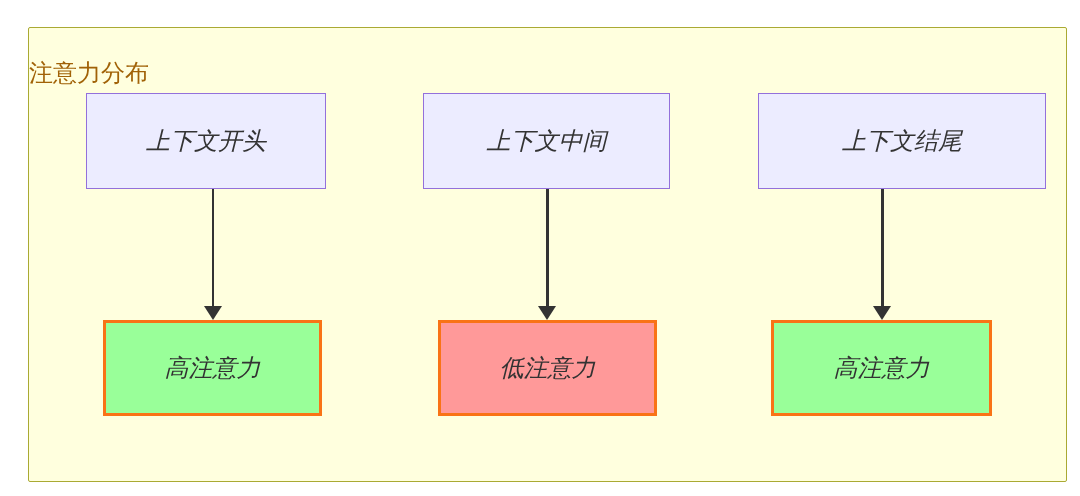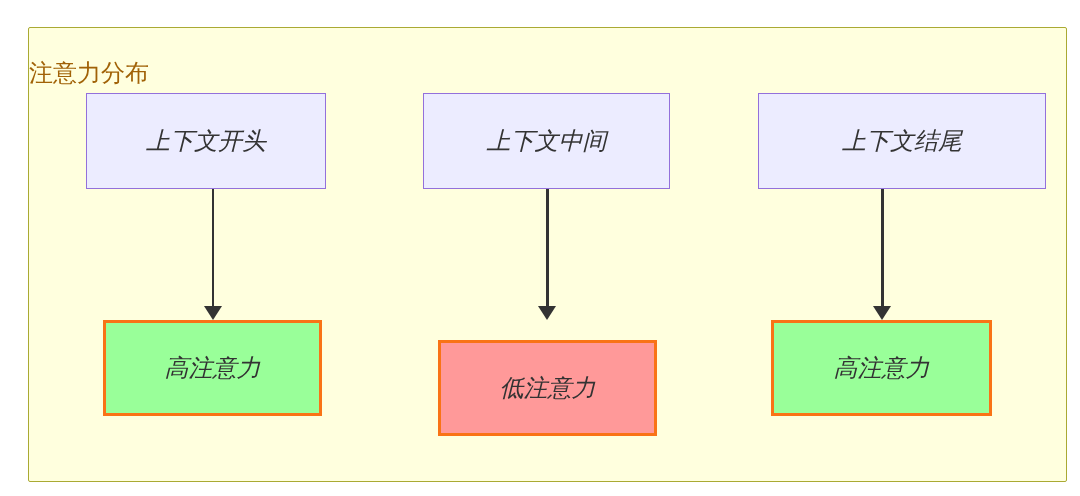--- a/index.html
+++ b/index.html
@@ -59,21 +59,21 @@
     top: 320px;
     border: 3px solid #f97316;
   }
   .node.level-high { background: #99ff99; }
   .node.level-low  { background: #ff9999; }
 
   .n1 { left: 86px;  width: 240px; }
   .n2 { left: 423px; width: 247px; }
   .n3 { left: 758px; width: 288px; }
   .t1 { left: 103px; width: 219px; }
-  .t2 { left: 438px; width: 219px; margin-top: 20px; }
+  .t2 { left: 438px; width: 219px; }
   .t3 { left: 771px; width: 221px; }
 
   
   .edge-line {
     position: absolute;
     top: 189px;
     height: 119px;
     width: 2.5px;
     background: #333333;
   }

